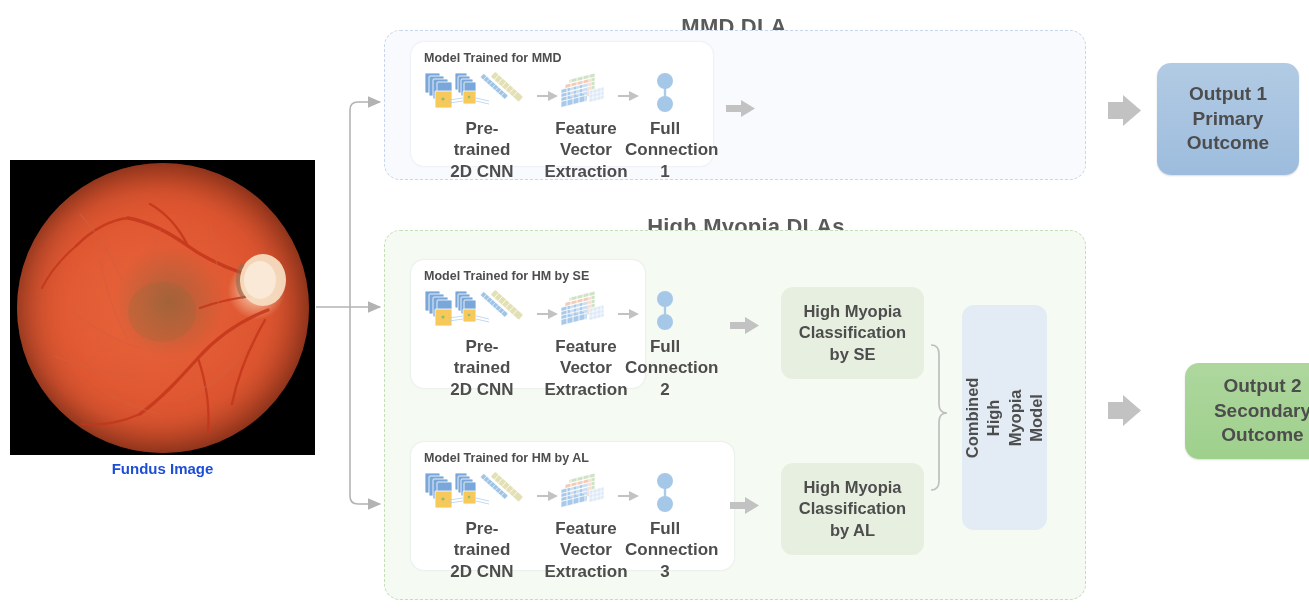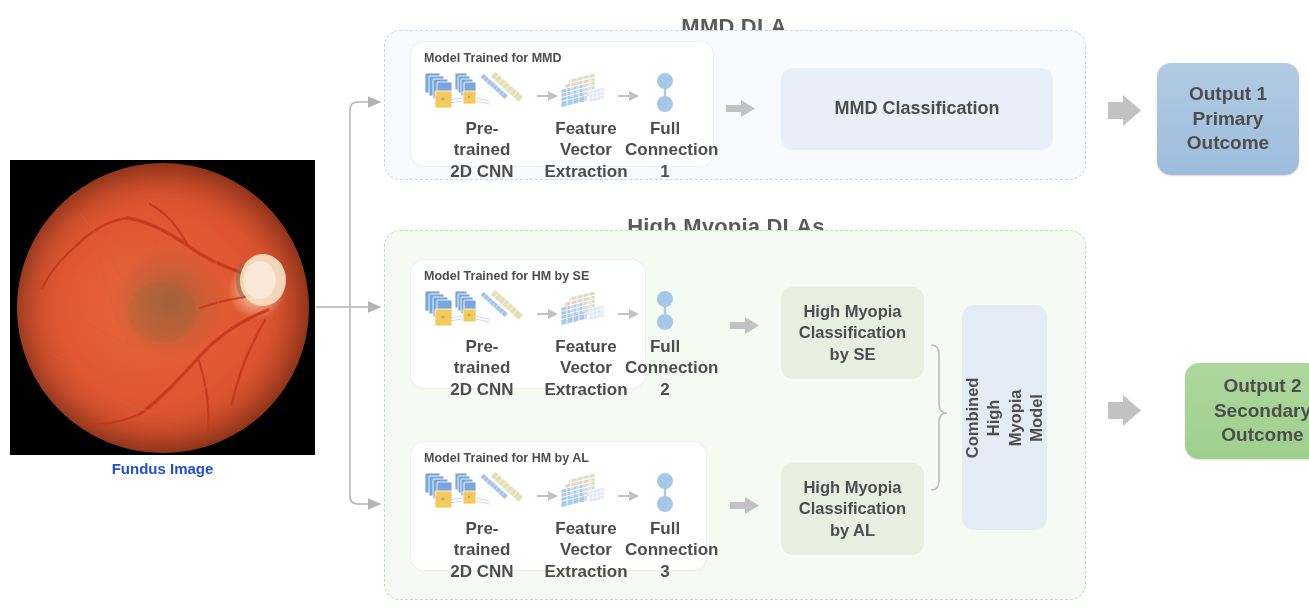--- a/index.html
+++ b/index.html
@@ -69,21 +69,21 @@
   .section-title {
     position: absolute;
     font-size: 22px;
     font-weight: bold;
     color: #5a5a5a;
     text-align: center;
     letter-spacing: 0.2px;
     margin-top: 13px;
   }
   #title-mmd { left: 384px; top: 1px; width: 700px; }
-  #title-hm  { left: 376px; top: 201px; width: 700px; }
+  #title-hm  { left: 396px; top: 201px; width: 700px; }
 
   
   .group-box {
     position: absolute;
     border-radius: 16px;
   }
   #group-mmd {
     left: 384px; top: 30px;
     width: 700px; height: 148px;
     background: #f8fafd;
@@ -98,21 +98,21 @@
 
   
   .model-card {
     position: absolute;
     background: #ffffff;
     border-radius: 13px;
     box-shadow: 0 0 2px rgba(120,140,160,0.25);
   }
   #card-mmd { left: 411px; top: 42px;  width: 302px; height: 124px; }
   #card-se  { left: 411px; top: 260px; width: 234px; height: 128px; }
-  #card-al  { left: 411px; top: 442px; width: 295px; height: 128px; }
+  #card-al  { left: 411px; top: 442px; width: 295px; height: 128px; padding-left: 28px; }
 
   .card-title {
     position: absolute;
     left: 13px;
     top: 9px;
     font-size: 12.5px;
     font-weight: bold;
     color: #4d4d4d;
     white-space: nowrap;
   }
@@ -619,23 +619,20 @@
             <circle cx="40" cy="34" r="8" fill="#a5c8e8"></circle>
           </svg>
         </div>
         <div style="white-space:pre-line">Full
 Connection 3</div>
       </div>
 
     </div>
   </div>
 
-  <div class="result-box" id="box-mmd-class">
-    <span style="white-space:pre-line">MMD Classification</span>
-  </div>
 
   <div class="result-box" id="box-hm-se">
     <span style="white-space:pre-line">High Myopia
 Classification
 by SE</span>
   </div>
 
   <div class="result-box" id="box-hm-al">
     <span style="white-space:pre-line">High Myopia
 Classification

